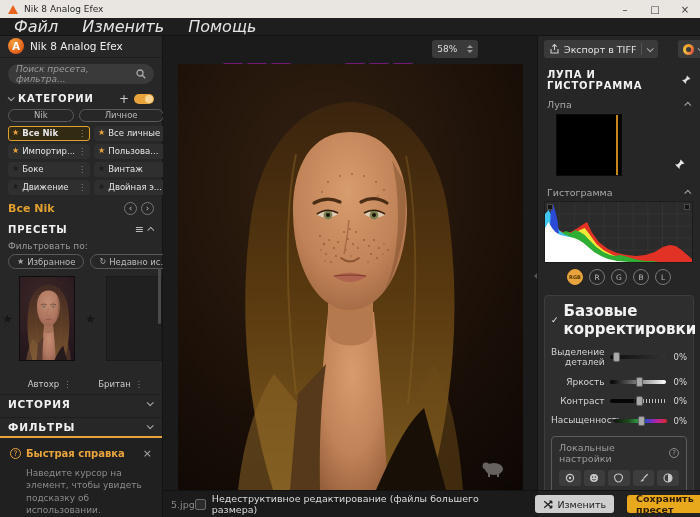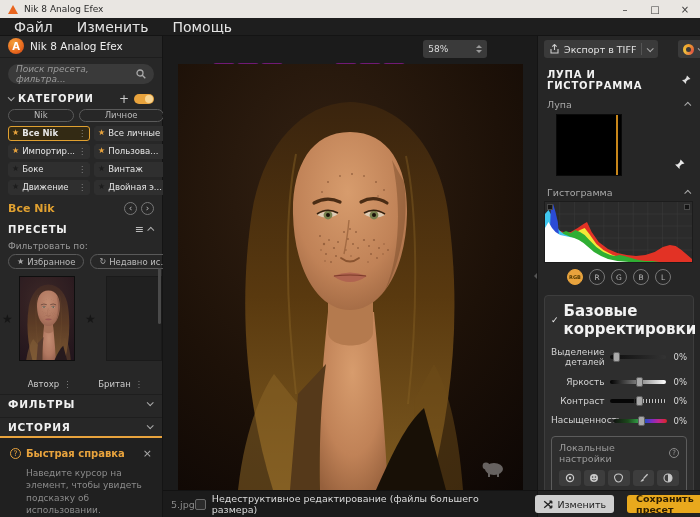--- a/index.html
+++ b/index.html
@@ -7,21 +7,21 @@
   .screen{position:relative;width:700px;height:517px;background:#1b1b1b;overflow:hidden;
           font-family:"DejaVu Sans","Liberation Sans",sans-serif;color:#ddd;-webkit-font-smoothing:antialiased;}
   
   .titlebar{height:18px;background:#e9e6e2;display:flex;align-items:center;padding-left:8px;gap:6px;}
   .titlebar .tlogo{width:0;height:0;border-left:5px solid transparent;border-right:5px solid transparent;border-bottom:9px solid #e8641e;}
   .titlebar .ttext{font-size:9px;color:#2a2a2a;}
   .wctrls{margin-left:auto;display:flex;height:18px;}
   .wctrls .wbtn{width:30px;height:18px;display:flex;align-items:center;justify-content:center;font-size:10px;color:#3a3a3a;}
   
   .menubar{height:18px;background:#1e1e1e;display:flex;align-items:center;gap:24px;padding-left:14px;border-bottom:1px solid #141414;}
-  .menubar span{font-size:14px;color:#e4e4e4;}
+  .menubar span{font-size:16px;color:#e4e4e4;font-style:italic;}
   
   .main{display:flex;height:481px;}
   .left{width:163px;background:#272727;border-right:1px solid #141414;display:flex;flex-direction:column;position:relative;}
   .center{flex:1;display:flex;flex-direction:column;background:#1b1b1b;position:relative;}
   .right{width:163px;background:#262626;border-left:1px solid #141414;display:flex;flex-direction:column;position:relative;}
   
   .appheader{height:26px;display:flex;align-items:center;gap:6px;padding-left:8px;border-bottom:1px solid #1d1d1d;}
   .applogo{width:16px;height:16px;border-radius:50%;background:radial-gradient(circle at 35% 30%,#f49а3c,#e86a1e 60%,#c83c14);background:radial-gradient(circle at 35% 30%,#f4a03c,#e86a1e 60%,#c83c14);
            color:#fff;font-weight:bold;font-size:10px;display:flex;align-items:center;justify-content:center;}
   .apptitle{font-size:10.5px;color:#eee;}
@@ -69,21 +69,21 @@
          display:inline-flex;align-items:center;justify-content:center;}
   .qh-title{font-size:10px;font-weight:bold;color:#e8a33d;flex:1;}
   .qh-x{font-size:11px;color:#aaa;}
   .qh-text{font-size:9px;color:#8b8b8b;line-height:1.4;margin-top:7px;padding-left:16px;}
   .lscroll{position:absolute;right:1px;top:232px;width:3px;height:56px;border-radius:2px;background:#4a4a4a;}
   
   .ctoolbar{height:26px;display:flex;align-items:center;justify-content:center;gap:52px;}
   .tgroup{display:flex;gap:2px;}
   .tbtn{min-width:22px;height:18px;background:#701a75;border-radius:3px;display:flex;align-items:center;justify-content:center;padding:0 4px;margin-top:45px;}
   .tbtn .t11{font-size:9px;color:#9a9a9a;}
-  .zoombox{width:64px;height:18px;background:#3a3a3a;border-radius:3px;display:flex;align-items:center;justify-content:space-between;padding:0 5px;margin-left:16px;text-align:right;}
+  .zoombox{width:46px;height:18px;background:#3a3a3a;border-radius:3px;display:flex;align-items:center;justify-content:space-between;padding:0 5px;margin-left:16px;text-align:right;}
   .zoombox .zv{font-size:9px;color:#ddd;}
   .spin{display:flex;flex-direction:column;gap:2px;}
   .spin i{display:block;width:0;height:0;border-left:3px solid transparent;border-right:3px solid transparent;}
   .spin .up{border-bottom:3.5px solid #999;}
   .spin .dn{border-top:3.5px solid #999;}
   .stage{flex:1;display:flex;justify-content:center;align-items:flex-start;padding-top:2px;}
   .cstatus{height:27px;border-top:1px solid #121212;display:flex;align-items:center;padding:0 6px;}
   .fname{font-size:9.5px;color:#8a8a8a;margin-left:2px;}
   .ndrow{margin-left:auto;display:flex;align-items:center;gap:6px;padding-right:4px;}
   .cbox{width:11px;height:11px;background:#2b2b2b;border:1px solid #6a6a6a;border-radius:2px;}
@@ -370,25 +370,25 @@
           <span class="pl">Автохр</span>
           <span class="kebab">⋮</span>
         </div>
         <div class="plabelcell">
           <span class="pl">Британ</span>
           <span class="kebab">⋮</span>
         </div>
       </div>
 
       <div class="lsec">
+        <span class="st">ИСТОРИЯ</span>
+        <span class="chv down"></span>
+      </div>
+      <div class="lsec">
         <span class="st">ФИЛЬТРЫ</span>
-        <span class="chv down"></span>
-      </div>
-      <div class="lsec">
-        <span class="st">ИСТОРИЯ</span>
         <span class="chv down"></span>
       </div>
 
       <div class="quickhelp">
         <div class="qh-titlerow">
           <span class="qmark">?</span>
           <span class="qh-title">Быстрая справка</span>
           <span class="qh-x">×</span>
         </div>
         <div class="qh-text">Наведите курсор на элемент, чтобы увидеть подсказку об использовании.</div>

